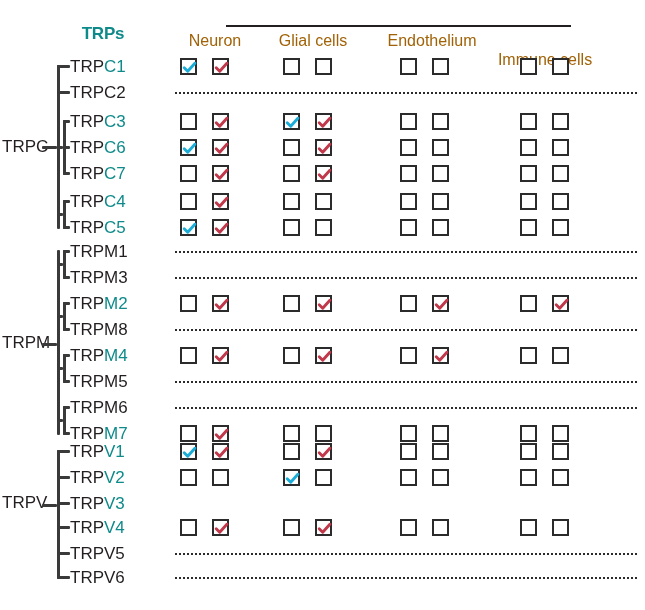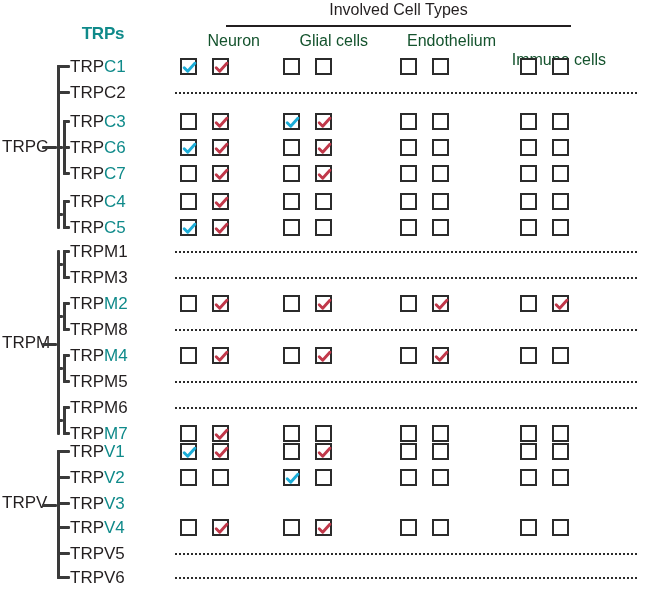--- a/index.html
+++ b/index.html
@@ -19,21 +19,21 @@
   .group-header{
     position:absolute;left:226px;top:0px;width:345px;
     text-align:center;font-size:16px;line-height:20px;color:#231f20;
   }
   .group-rule{
     position:absolute;left:226px;top:25px;width:345px;height:0;
     border-top:2.4px solid #231f20;
   }
   .col-head{
     position:absolute;top:31px;font-size:16px;line-height:20px;
-    text-align:right;color:#14532d;white-space:nowrap;
+    text-align:center;color:#a16207;white-space:nowrap;
   }
 
   
   .tree{position:absolute;left:0;top:0;width:175px;height:610px;}
   .fam-label{
     position:absolute;font-size:17px;line-height:19px;color:#231f20;
     white-space:nowrap;
   }
   .vline{position:absolute;width:3px;background:#3a3a3a;border-radius:1px;}
   .hline{position:absolute;height:3px;background:#3a3a3a;border-radius:1px;}
@@ -78,21 +78,20 @@
 </head>
 <body>
 
 <div class="fig">
 
   <div class="title">
     <br>
     <span>TRPs</span>
   </div>
 
-  <div class="group-header">Involved Cell Types</div>
   <div class="group-rule"></div>
 
   <div id="col-heads">
       <div class="col-head" style="left: 170px; width: 90px;">Neuron</div>
       <div class="col-head" style="left: 258px; width: 110px;">Glial cells</div>
       <div class="col-head" style="left: 368px; width: 128px;">Endothelium</div>
       <div class="col-head" style="left: 484px; width: 122px; margin-top: 19px;">Immune cells</div>
     </div>
 
   <div class="tree" id="tree">

